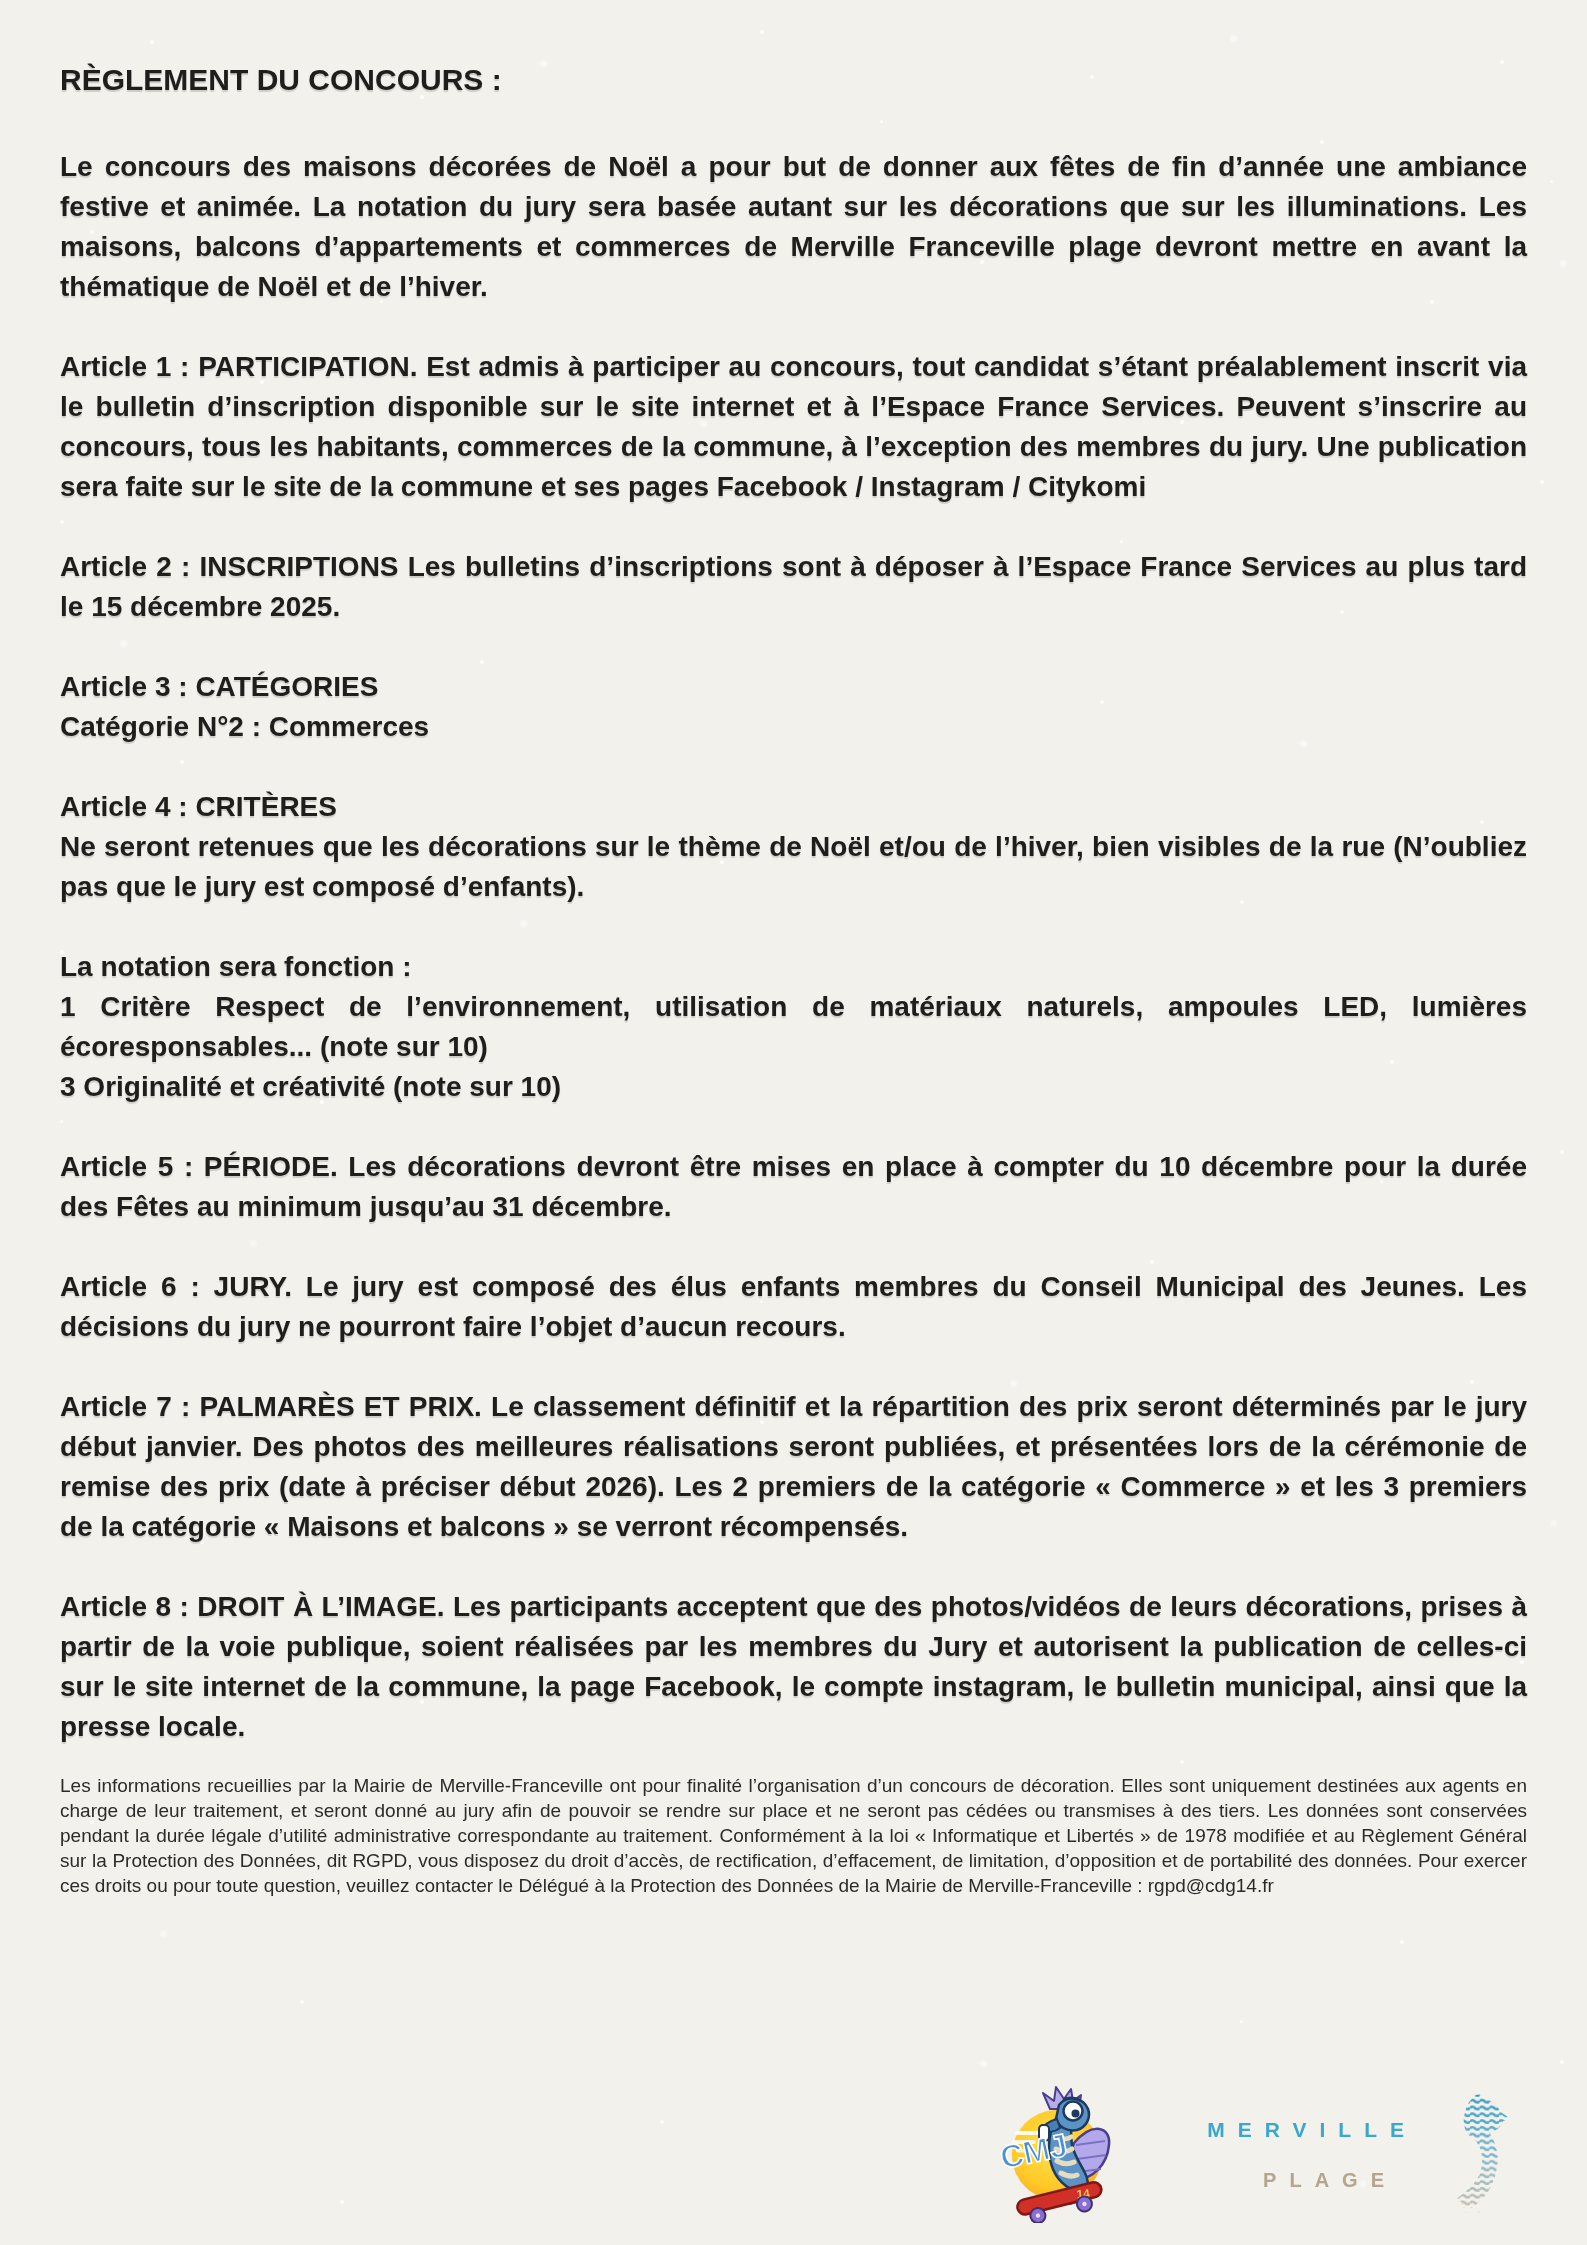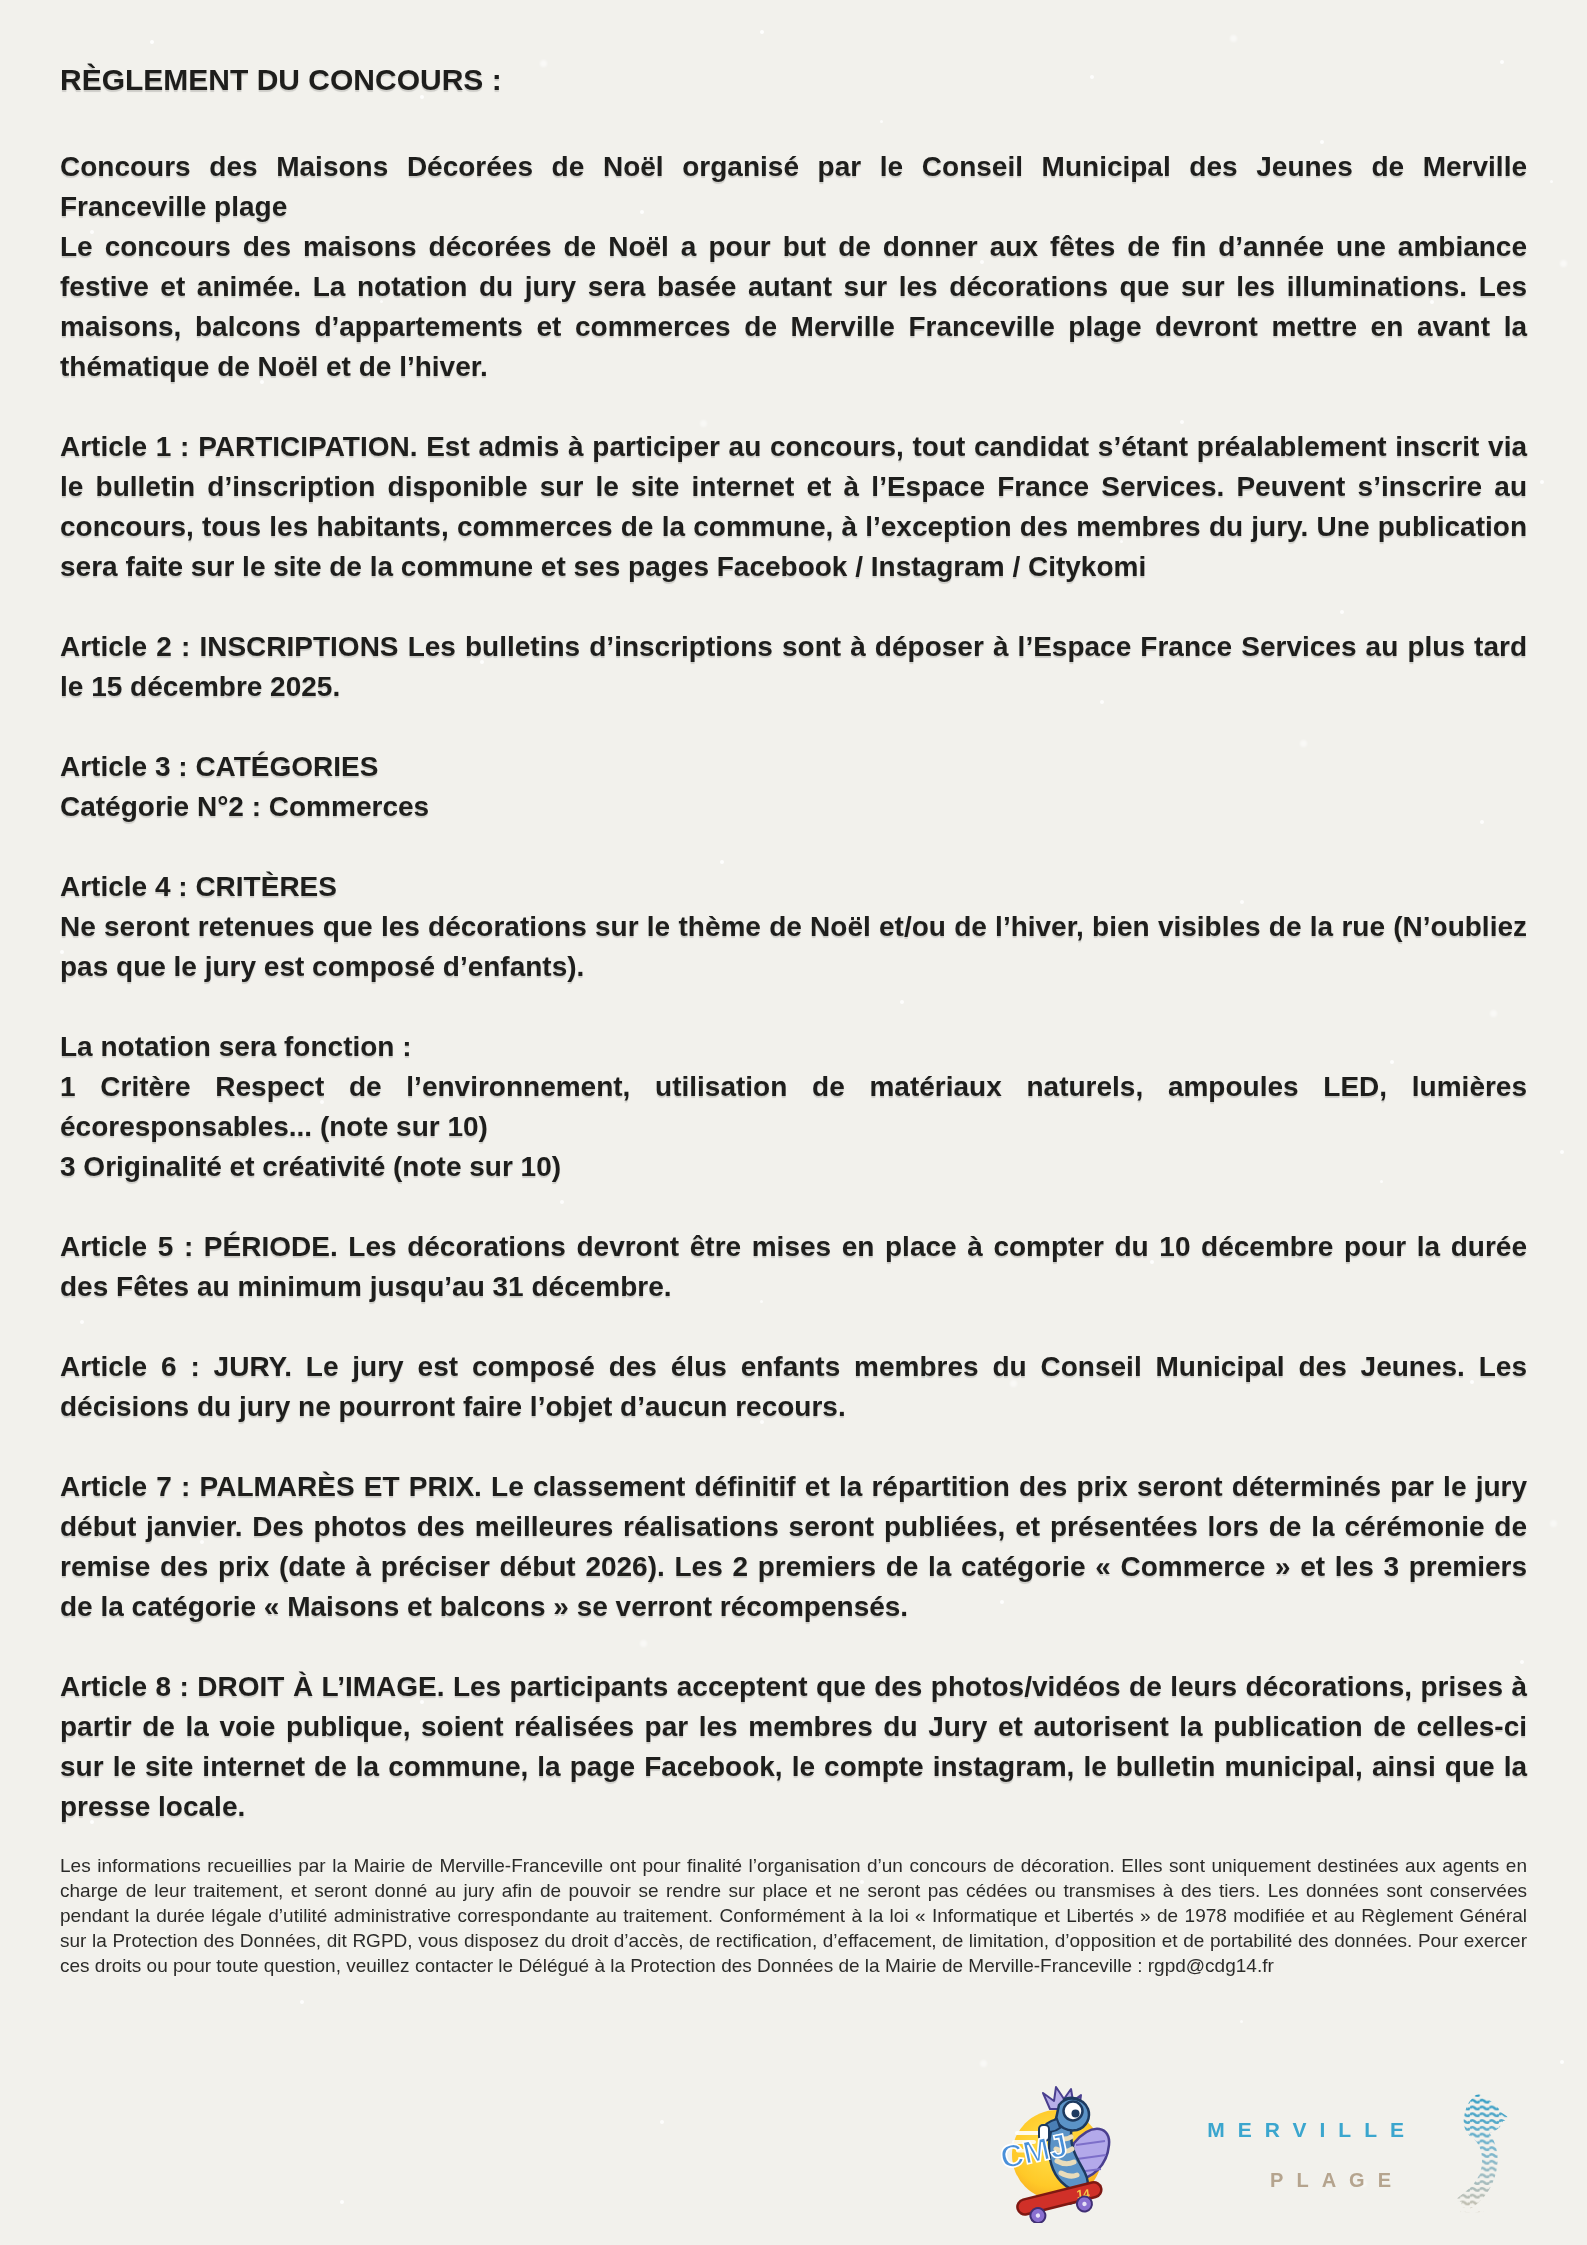--- a/index.html
+++ b/index.html
@@ -83,38 +83,37 @@
   .logo-merville{
     color:#3ba6ce;font-weight:700;font-size:21px;letter-spacing:13px;
     margin-left:74px;margin-bottom:2px;
   }
   .logo-franceville{
     color:#17375c;font-weight:700;font-size:60px;letter-spacing:0px;
     line-height:0.92;
   }
   .logo-plage{
     color:#b5a48e;font-weight:700;font-size:20px;letter-spacing:13px;
-    align-self:flex-end;margin-top:4px;margin-right:13px;text-align:right;
+    align-self:flex-end;margin-top:4px;margin-right:20px;text-align:right;
   }
 </style>
 </head>
 <body>
 
 <div class="page">
 
   <div class="snow"></div>
   <div class="snow2"></div>
   <div class="snow3"></div>
 
   <div class="content">
 
     <h1 class="doc-title">RÈGLEMENT DU CONCOURS :</h1>
 
     <div class="block" style="margin-top:47px;">
-      <p>Concours des Maisons Décorées de Noël organisé par le Conseil Municipal des Jeunes de Merville Franceville plage</p>
       <p>Le concours des maisons décorées de Noël a pour but de donner aux fêtes de fin d’année une ambiance festive et animée. La notation du jury sera basée autant sur les décorations que sur les illuminations. Les maisons, balcons d’appartements et commerces de Merville Franceville plage devront mettre en avant la thématique de Noël et de l’hiver.</p>
     </div>
 
     <div class="block">
       <p>Article 1 : PARTICIPATION. Est admis à participer au concours, tout candidat s’étant préalablement inscrit via le bulletin d’inscription disponible sur le site internet et à l’Espace France Services. Peuvent s’inscrire au concours, tous les habitants, commerces de la commune, à l’exception des membres du jury. Une publication sera faite sur le site de la commune et ses pages Facebook / Instagram / Citykomi</p>
     </div>
 
     <div class="block">
       <p>Article 2 : INSCRIPTIONS Les bulletins d’inscriptions sont à déposer à l’Espace France Services au plus tard le 15 décembre 2025.</p>
     </div>

